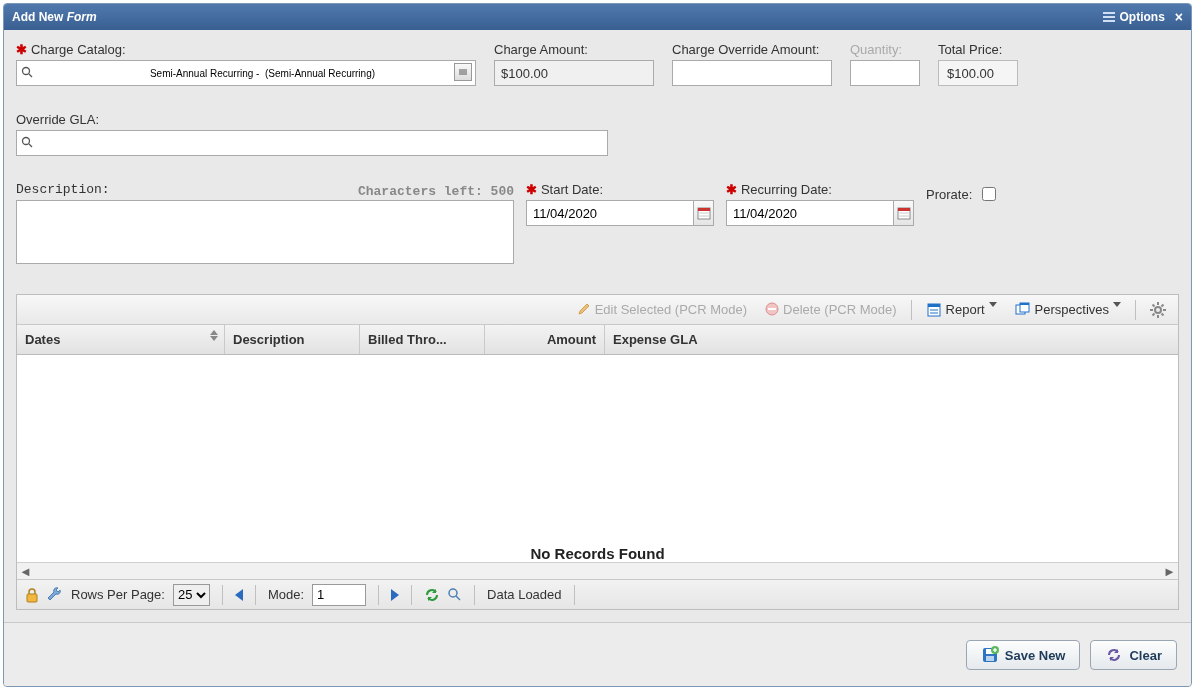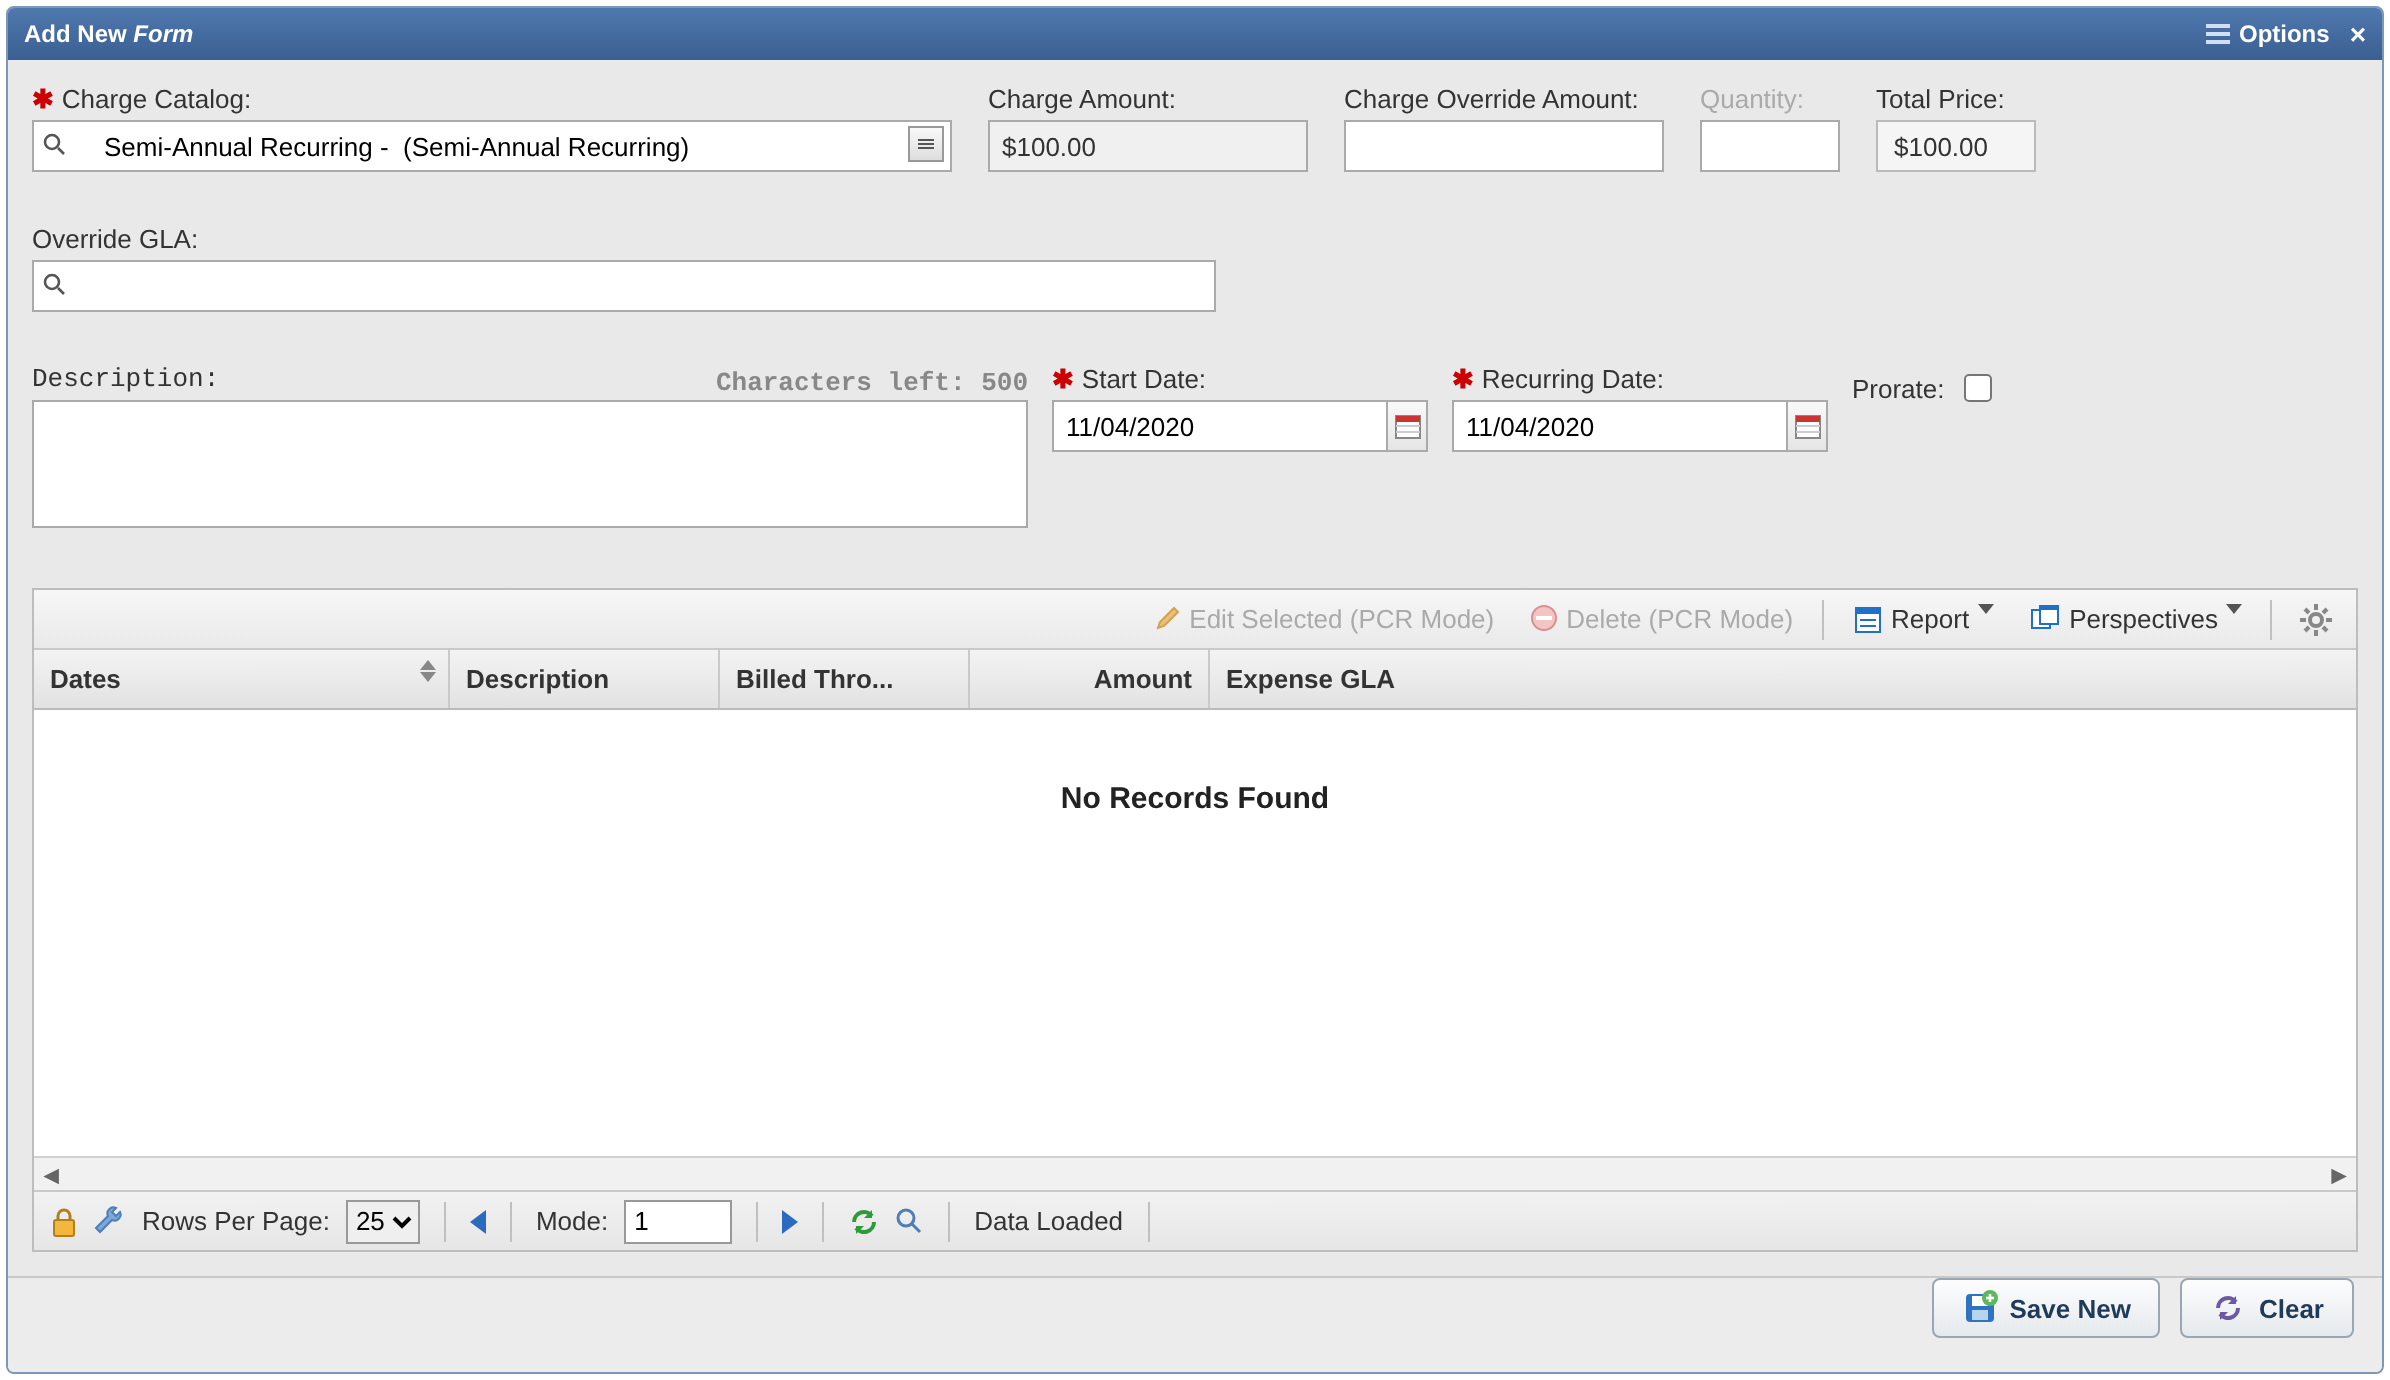--- a/index.html
+++ b/index.html
@@ -15,21 +15,21 @@
   .icon-list::before { content:""; display:block; width:12px; height:2px; background:#cfe0f3; box-shadow:0 4px 0 #cfe0f3, 0 8px 0 #cfe0f3; }
   .body { flex:1; padding:12px; display:flex; flex-direction:column; gap:12px; overflow:hidden; }
   .row1 { display:flex; gap:18px; }
   .field { display:flex; flex-direction:column; }
   .label { font-size:13px; margin-bottom:3px; color:#333;}
   .label.disabled { color:#aaa; }
   .req { color:#c00; font-weight:bold; margin-right:4px; }
   .input, .select-like { height:26px; border:1px solid #aaa; background:#fff; padding:0 6px; font-size:13px; color:#333; }
   .input[readonly] { background:#f0f0f0; }
   .lookup { position:relative; display:flex; align-items:center; }
-  .lookup .lookup-input { flex:1; padding-left:35px; height:26px; border:1px solid #aaa; background:#fff; font-size:13px; }
+  .lookup .lookup-input { flex:1; padding-left:35px; height:26px; border:1px solid #aaa; background:#fff; font-size:10px;text-align:center; }
   .lookup .mag { position:absolute; left:5px; top:6px; }
   .lookup .dropdown-square { position:absolute; right:4px; top:3px; width:18px; height:18px; border:1px solid #999; background:linear-gradient(to bottom,#f9f9f9,#ddd); display:flex; align-items:center; justify-content:center; cursor:pointer; }
   .dropdown-square svg { width:8px; height:8px; }
   .charge-catalog { width:460px; }
   .charge-amount { width:160px; }
   .charge-override { width:160px; }
   .quantity { width:70px; }
   .total-price { width:80px; }
   .total-price-box { height:26px; border:1px solid #bbb; background:#f5f5f5; padding:4px 8px; display:flex; align-items:center; }
   .row2 { margin-top:14px; }
@@ -49,34 +49,34 @@
   .grid-toolbar { height:30px; display:flex; align-items:center; justify-content:flex-end; padding:0 6px; gap:6px; border-bottom:1px solid #c9c9c9; background:linear-gradient(to bottom,#f7f7f7,#e9e9e9);}
   .tool-btn { display:flex; gap:4px; padding:2px 6px; font-size:13px; cursor:pointer; color:#333;}
   .tool-btn.disabled { color:#aaa; cursor:default;}
   .tool-sep { width:1px; height:20px; background:#c0c0c0; margin:0 2px;}
   .caret-down { width:0; height:0; border-left:4px solid transparent; border-right:4px solid transparent; border-top:5px solid #555; display:inline-block;}
   .grid-header { display:flex; height:30px; background:linear-gradient(to bottom,#f3f3f3,#e2e2e2); border-bottom:1px solid #bbb; }
   .gh { border-right:1px solid #c9c9c9; padding:0 8px; display:flex; align-items:center; font-weight:bold; font-size:13px; color:#333; position:relative;}
   .gh .sort { position:absolute; right:6px; top:5px; display:flex; flex-direction:column; gap:1px;}
   .tri-up { width:0;height:0;border-left:4px solid transparent;border-right:4px solid transparent;border-bottom:5px solid #888;}
   .tri-down { width:0;height:0;border-left:4px solid transparent;border-right:4px solid transparent;border-top:5px solid #888;}
-  .grid-body { flex:1; background:#fff; overflow:auto; display:flex; align-items:flex-start; justify-content:center; }
+  .grid-body { flex:1; background:#fff; overflow:auto; display:flex; align-items:flex-end; justify-content:center; }
   .no-records { margin-top:36px; font-weight:bold; font-size:15px; color:#222;}
   .hscroll { height:17px; background:#f1f1f1; border-top:1px solid #d0d0d0; display:flex; align-items:center; }
   .hscroll .arrow { width:17px; height:15px; display:flex; align-items:center; justify-content:center; color:#666;}
   .hscroll .track { flex:1; height:15px; }
   .grid-footer { height:30px; background:linear-gradient(to bottom,#f2f2f2,#e6e6e6); border-top:1px solid #c9c9c9; display:flex; align-items:center; padding:0 8px; gap:8px; font-size:13px;}
   .grid-footer .sep { width:1px; height:20px; background:#c0c0c0; margin:0 4px;}
   .pager-arrow { width:0;height:0; display:inline-block;}
   .pager-prev { border-top:6px solid transparent; border-bottom:6px solid transparent; border-right:8px solid #2a6bbf;}
   .pager-next { border-top:6px solid transparent; border-bottom:6px solid transparent; border-left:8px solid #2a6bbf;}
   select.rpp { height:22px; font-size:13px; border:1px solid #999;}
   input.page-num { width:54px; height:22px; border:1px solid #999; text-align:left; padding:0 4px; font-size:13px;}
 
-  .footer-bar { height:48px; border-top:1px solid #c9c9c9; background:#ececec; display:flex; align-items:flex-start; justify-content:flex-end; padding:0 14px; gap:10px;}
+  .footer-bar { height:64px; border-top:1px solid #c9c9c9; background:#ececec; display:flex; align-items:flex-end; justify-content:flex-end; padding:16px 14px; gap:10px;}
   .btn { height:30px; padding:0 14px; border:1px solid #9aa6b2; border-radius:4px; background:linear-gradient(to bottom,#fdfdfd,#e5e9ed); display:flex; align-items:center; gap:6px; font-weight:bold; font-size:13px; cursor:pointer; color:#1f3b5a;}
 
   svg { display:block; }
 </style>
 </head>
 <body>
 
 <div class="window">
 
   <div class="titlebar">

